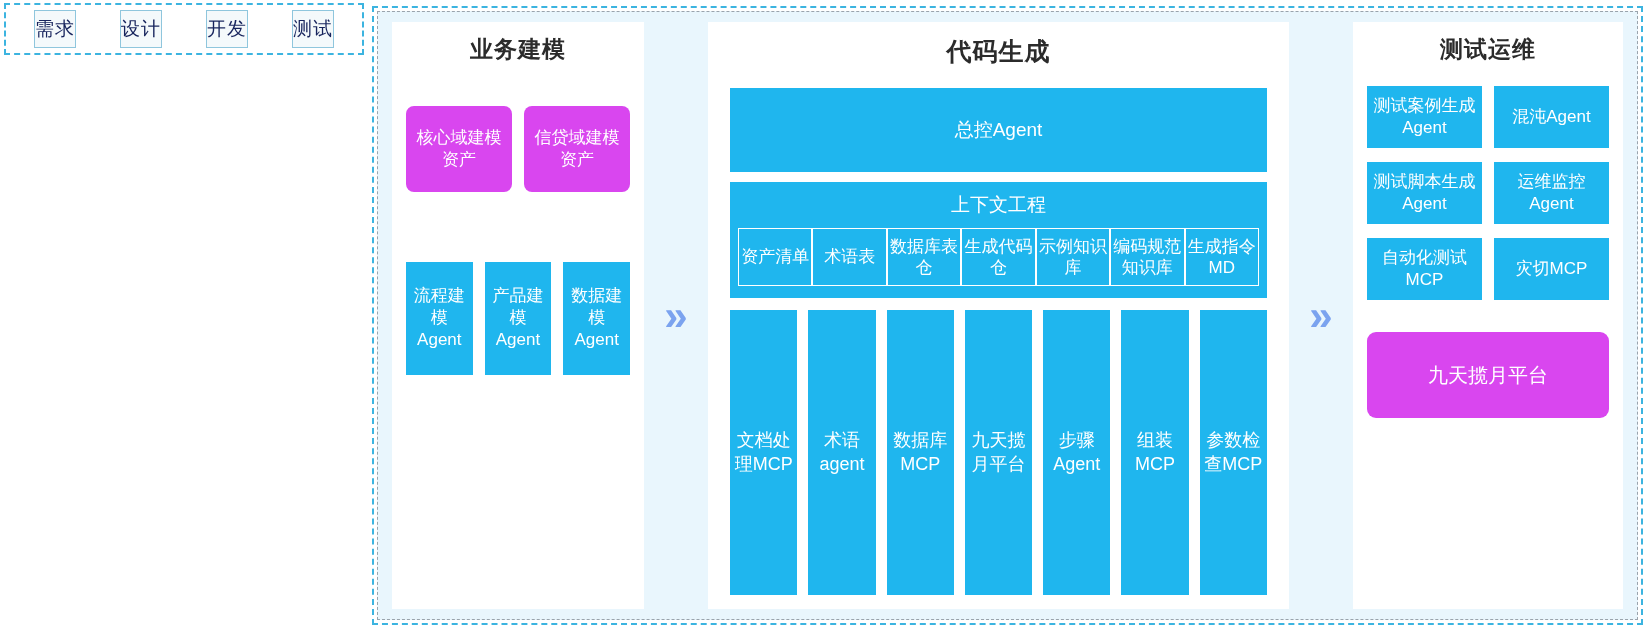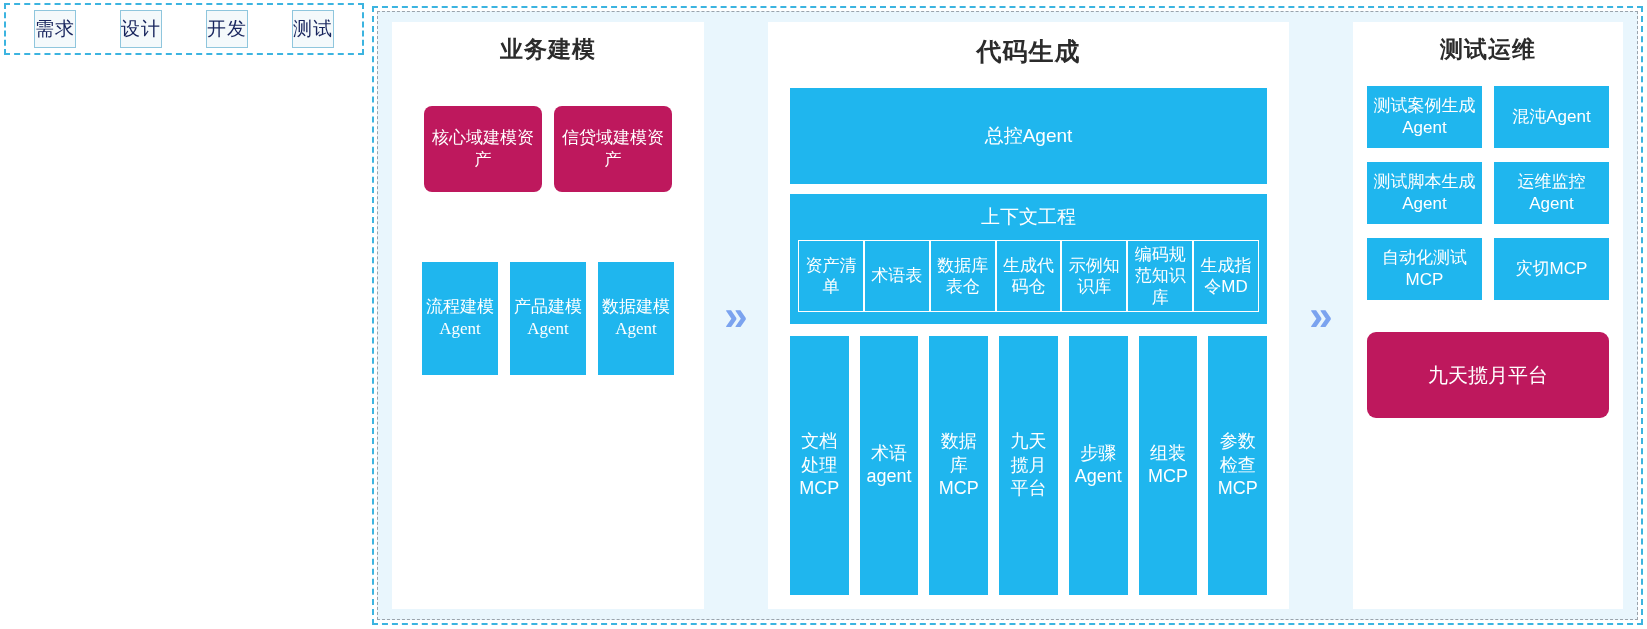--- a/index.html
+++ b/index.html
@@ -72,21 +72,21 @@
   }
 
   
   .panel {
     background: #ffffff;
     box-sizing: border-box;
     display: flex;
     flex-direction: column;
     padding: 10px 14px 14px 14px;
   }
-  .panel-left  { width: 312px; flex: none; font-family: Liberation Serif, serif; }
+  .panel-left  { width: 252px; flex: none; }
   .panel-mid   { flex: 1 1 auto; margin: 0; }
   .panel-right { width: 270px; flex: none; }
 
   .panel-title {
     text-align: center;
     color: #2b2b2b;
     font-size: 23px;
     font-weight: bold;
     letter-spacing: 1px;
     margin: 4px 0 0 0;
@@ -103,21 +103,21 @@
     justify-content: center;
     color: #7ba3ef;
     font-size: 42px;
     font-weight: bold;
     line-height: 1;
     user-select: none;
   }
 
   
   .navy {
-    background: #be185d;
+    background: #d946ef;
     color: #ffffff;
     display: flex;
     align-items: center;
     justify-content: center;
     text-align: center;
     box-sizing: border-box;
     line-height: 1.3;
   }
   .cyan {
     background: #1fb6ee;
@@ -153,21 +153,21 @@
   .left-agent-box {
     width: 76px;
     height: 113px;
     font-size: 17px;
     padding: 0 4px;
   }
 
   
   .master-agent {
     margin: 22px 8px 0 8px;
-    height: 96px;
+    height: 84px;
     font-size: 19px;
   }
   .context-block {
     margin: 10px 8px 0 8px;
     background: #1fb6ee;
     box-sizing: border-box;
     padding: 10px 8px 12px 8px;
   }
   .context-title {
     text-align: center;

